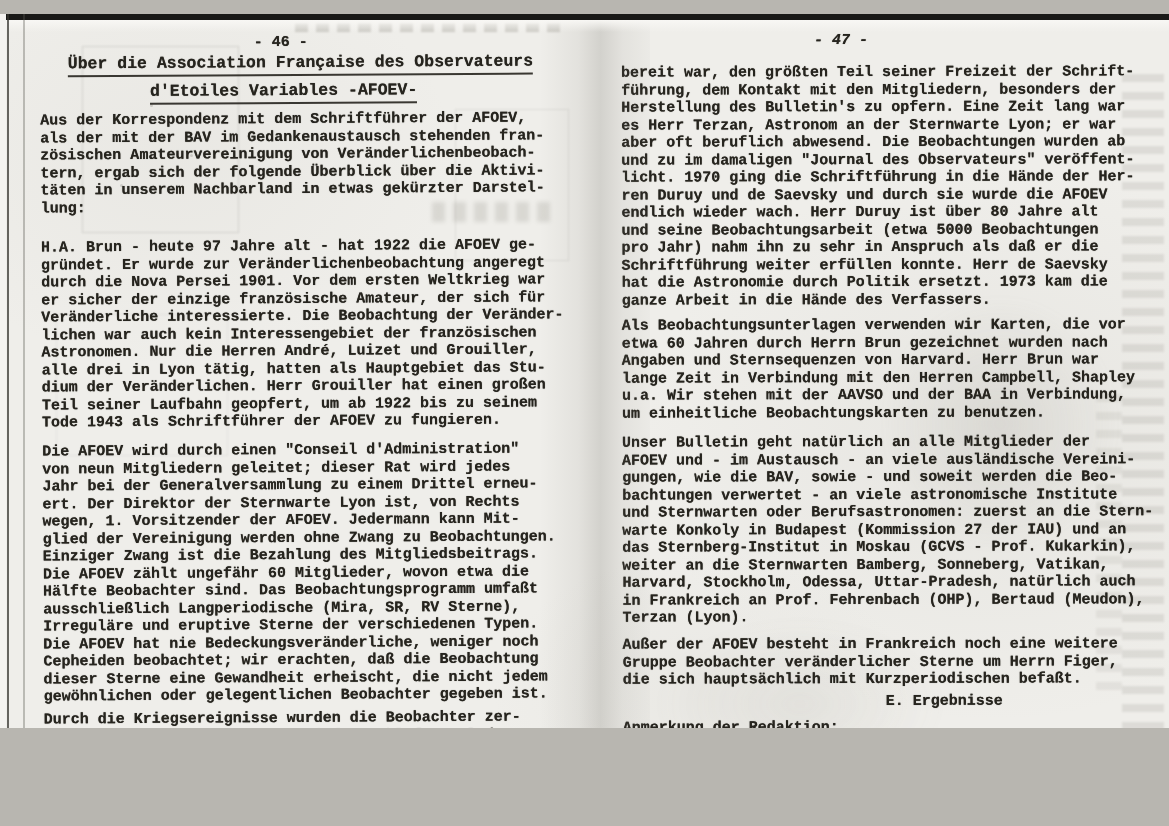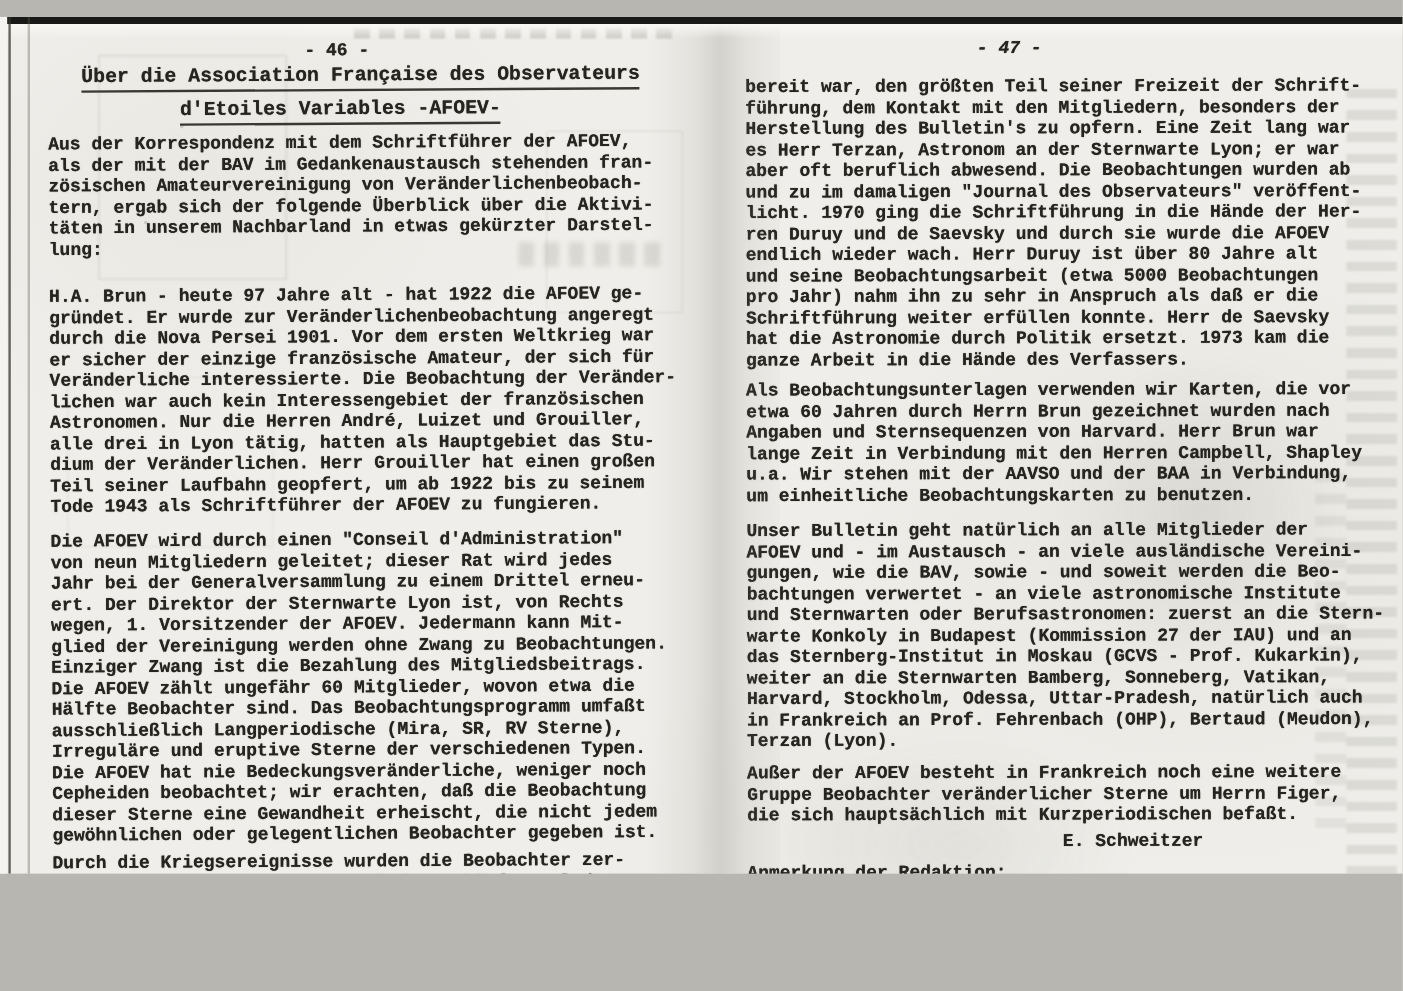--- a/index.html
+++ b/index.html
@@ -152,21 +152,21 @@
 und Sternwarten oder Berufsastronomen: zuerst an die Stern-
 warte Konkoly in Budapest (Kommission 27 der IAU) und an
 das Sternberg-Institut in Moskau (GCVS - Prof. Kukarkin),
 weiter an die Sternwarten Bamberg, Sonneberg, Vatikan,
 Harvard, Stockholm, Odessa, Uttar-Pradesh, natürlich auch
 in Frankreich an Prof. Fehrenbach (OHP), Bertaud (Meudon),
 Terzan (Lyon).</pre>
     <pre class="txt" style="left:37px; top:622px;">Außer der AFOEV besteht in Frankreich noch eine weitere
 Gruppe Beobachter veränderlicher Sterne um Herrn Figer,
 die sich hauptsächlich mit Kurzperiodischen befaßt.</pre>
-    <div class="txt" style="left:300px; top:679px;">E. Schweitzer</div>
+    <div class="txt" style="left:300px; top:679px;">E. Ergebnisse</div>
     <div class="txt" style="left:37px; top:705px;">Anmerkung der Redaktion:</div>
     <pre class="txt" style="left:37px; top:738px;">Außerdem ist festzustellen, daß verschiedene französische
 Bedeckungssternbeobachter im Rahmen der Schweizer BBSAG
 ihre Ergebnisse publizieren.</pre>
   </div>
 
   <div class="gutter"></div>
   <div class="scan-top-bar"></div>
   <div class="scan-top-strip"></div>
   <div class="scan-left-white"></div>

